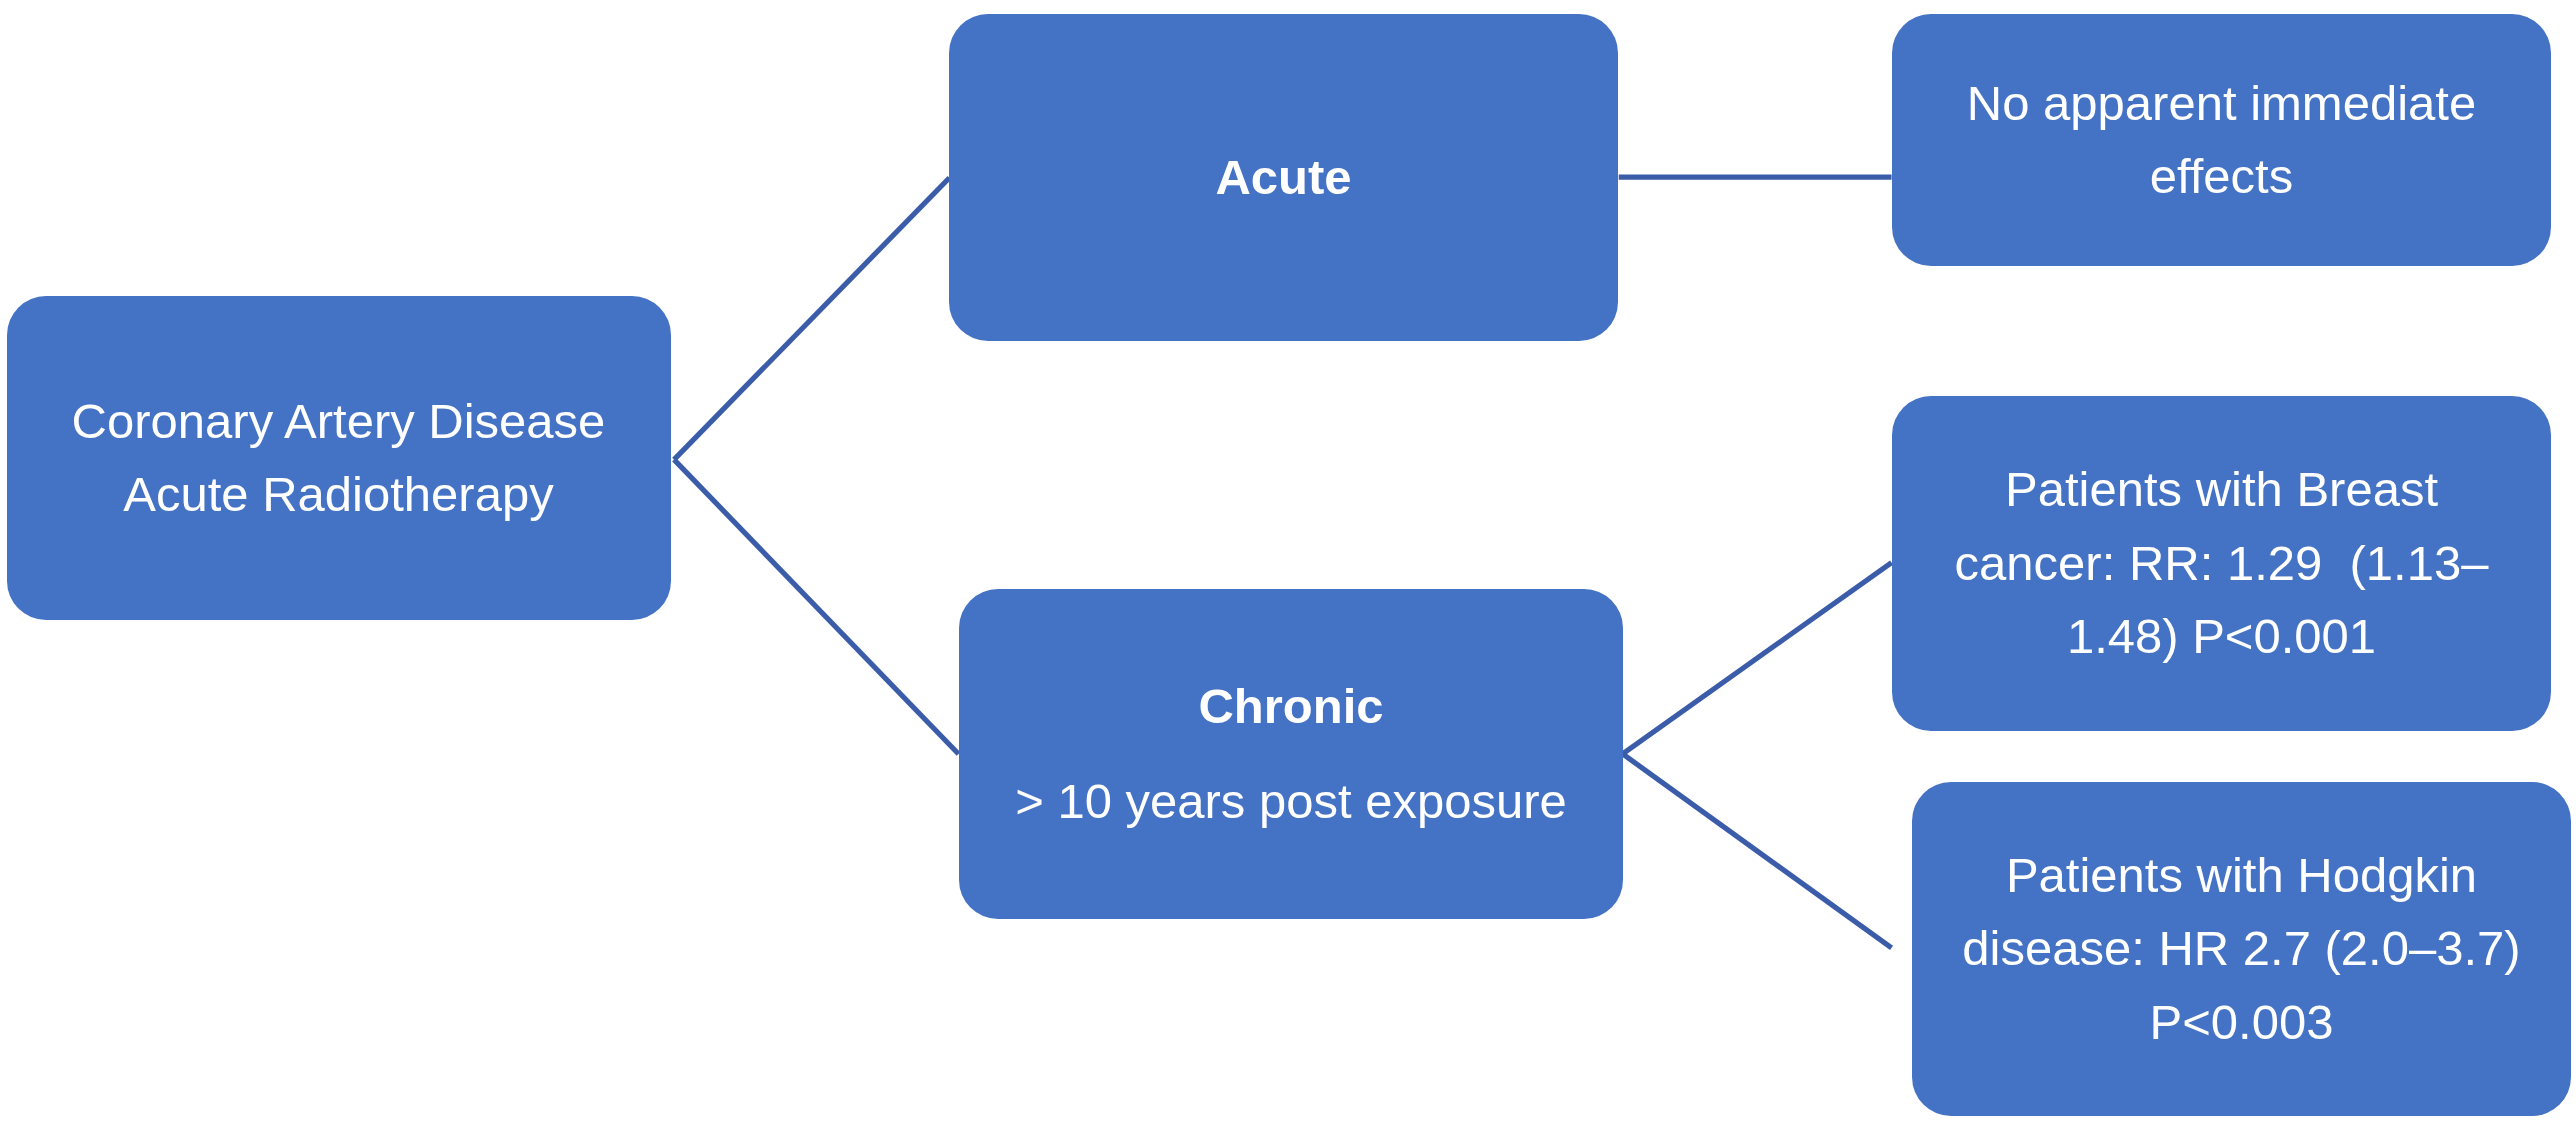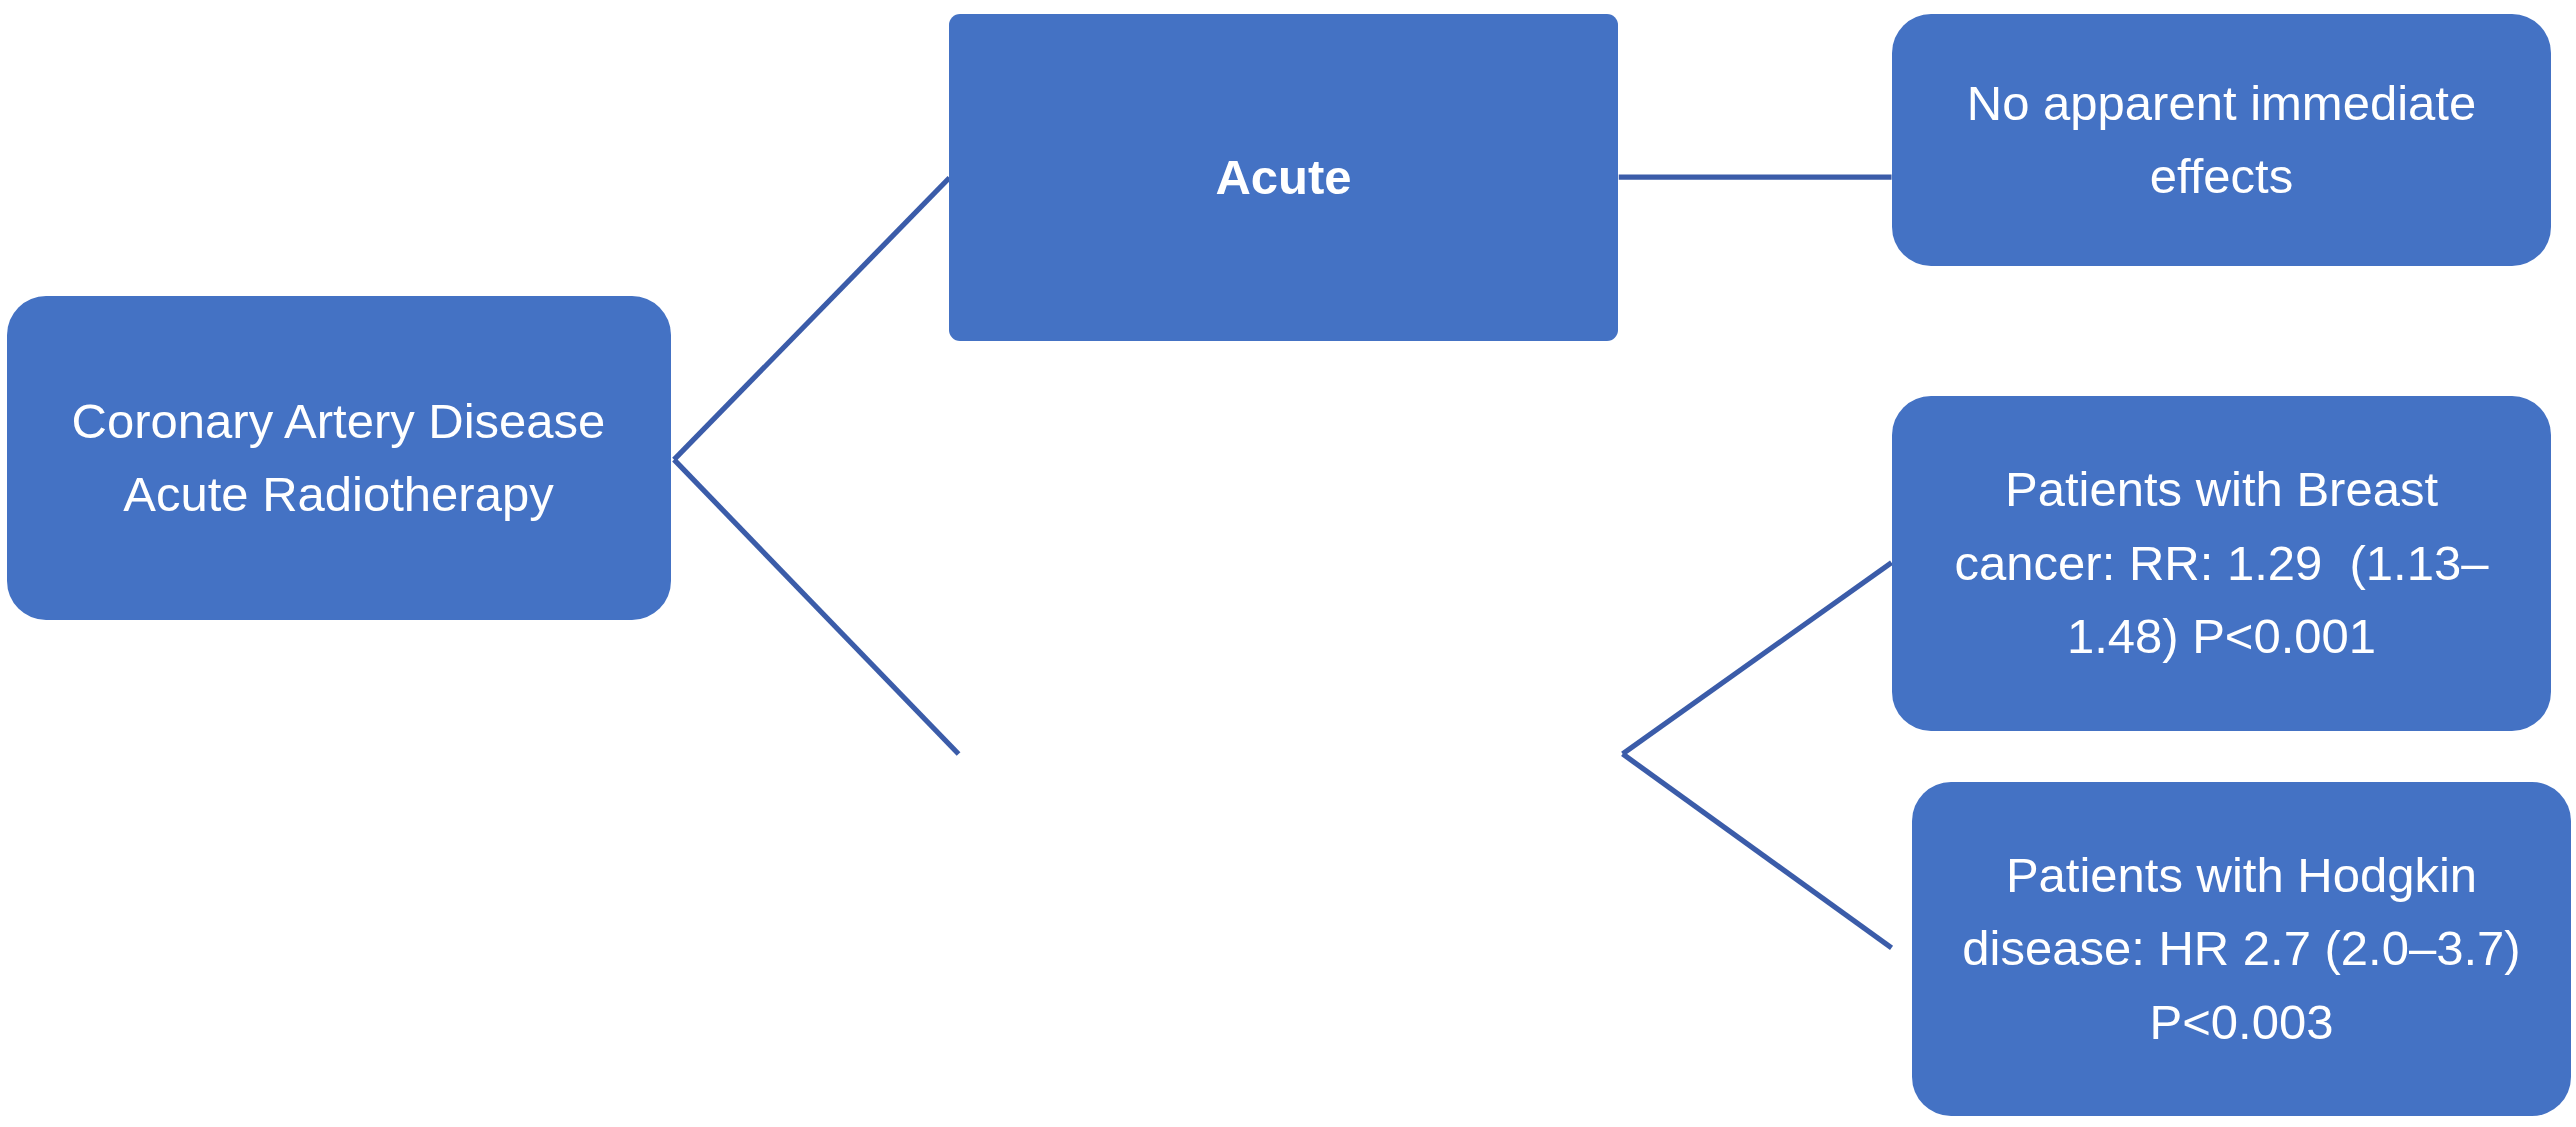--- a/index.html
+++ b/index.html
@@ -43,21 +43,21 @@
     text-align:center;
     font-size:49px;
     line-height:1.5;
     white-space:pre-wrap;
     box-sizing:border-box;
     padding:0 19.5px;
   }
   .box .bold{ font-weight:700; }
   .box .sub{ margin-top:22px; }
   #box-root    { left:6.5px;   top:296px;  width:664px; height:324px; }
-  #box-acute   { left:949px; top:14.3px;   width:669px; height:327px;border-radius:11px; }
+  #box-acute   { left:949px; top:14.3px;   width:669px; height:327px; }
   #box-acute-out{ left:1892px; top:14.3px;  width:659px; height:252px; }
   #box-chronic { left:959px; top:589px;  width:664px; height:330px; }
   #box-breast  { left:1892px; top:396px;  width:659px; height:335px; }
   #box-hodgkin { left:1892px; top:782px; width:659px; height:334px;margin-left:20px; }
 </style>
 </head>
 <body>
 
 <div class="canvas">
 
@@ -76,20 +76,24 @@
 
   <div class="box" id="box-acute">
     <div class="bold">Acute</div>
   </div>
 
   <div class="box" id="box-acute-out">
     <div>No apparent immediate
 effects</div>
   </div>
 
+  <div class="box" id="box-chronic">
+    <div class="bold">Chronic</div>
+    <div class="sub">&gt; 10 years post exposure</div>
+  </div>
 
   <div class="box" id="box-breast">
     <div>Patients with Breast
 cancer: RR: 1.29  (1.13–
 1.48) P&lt;0.001</div>
   </div>
 
   <div class="box" id="box-hodgkin">
     <div>Patients with Hodgkin
 disease: HR 2.7 (2.0–3.7)

